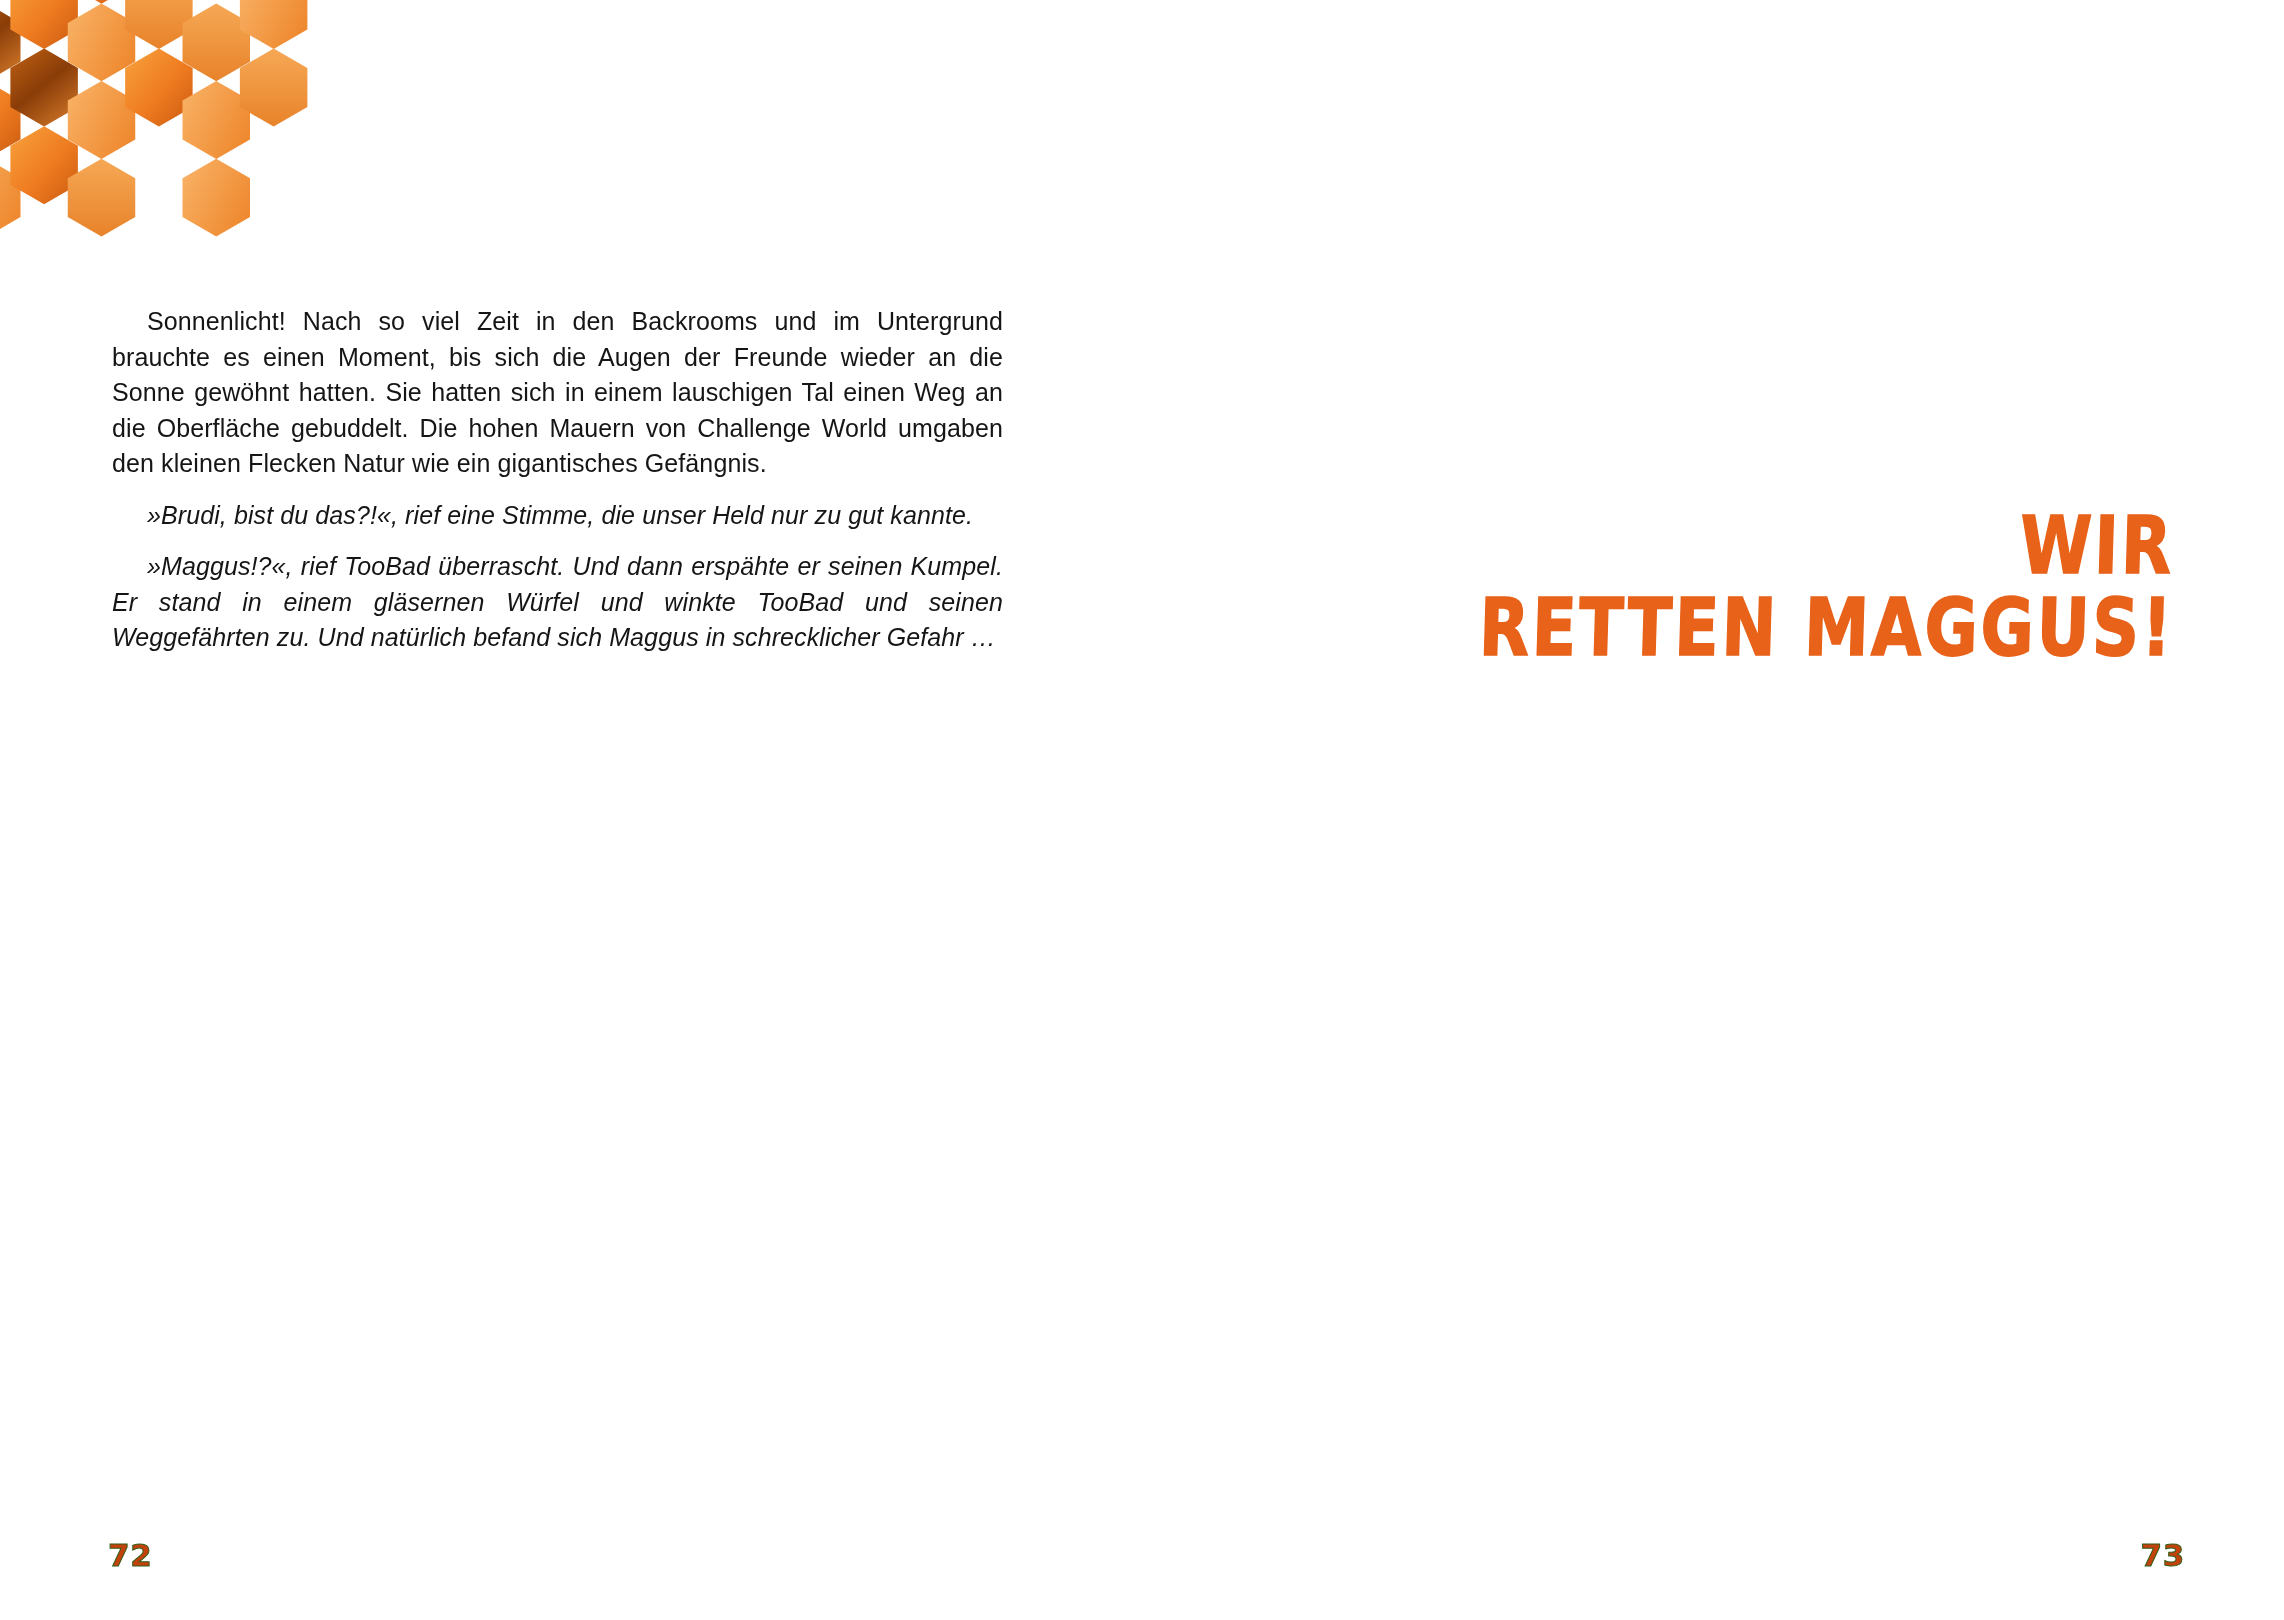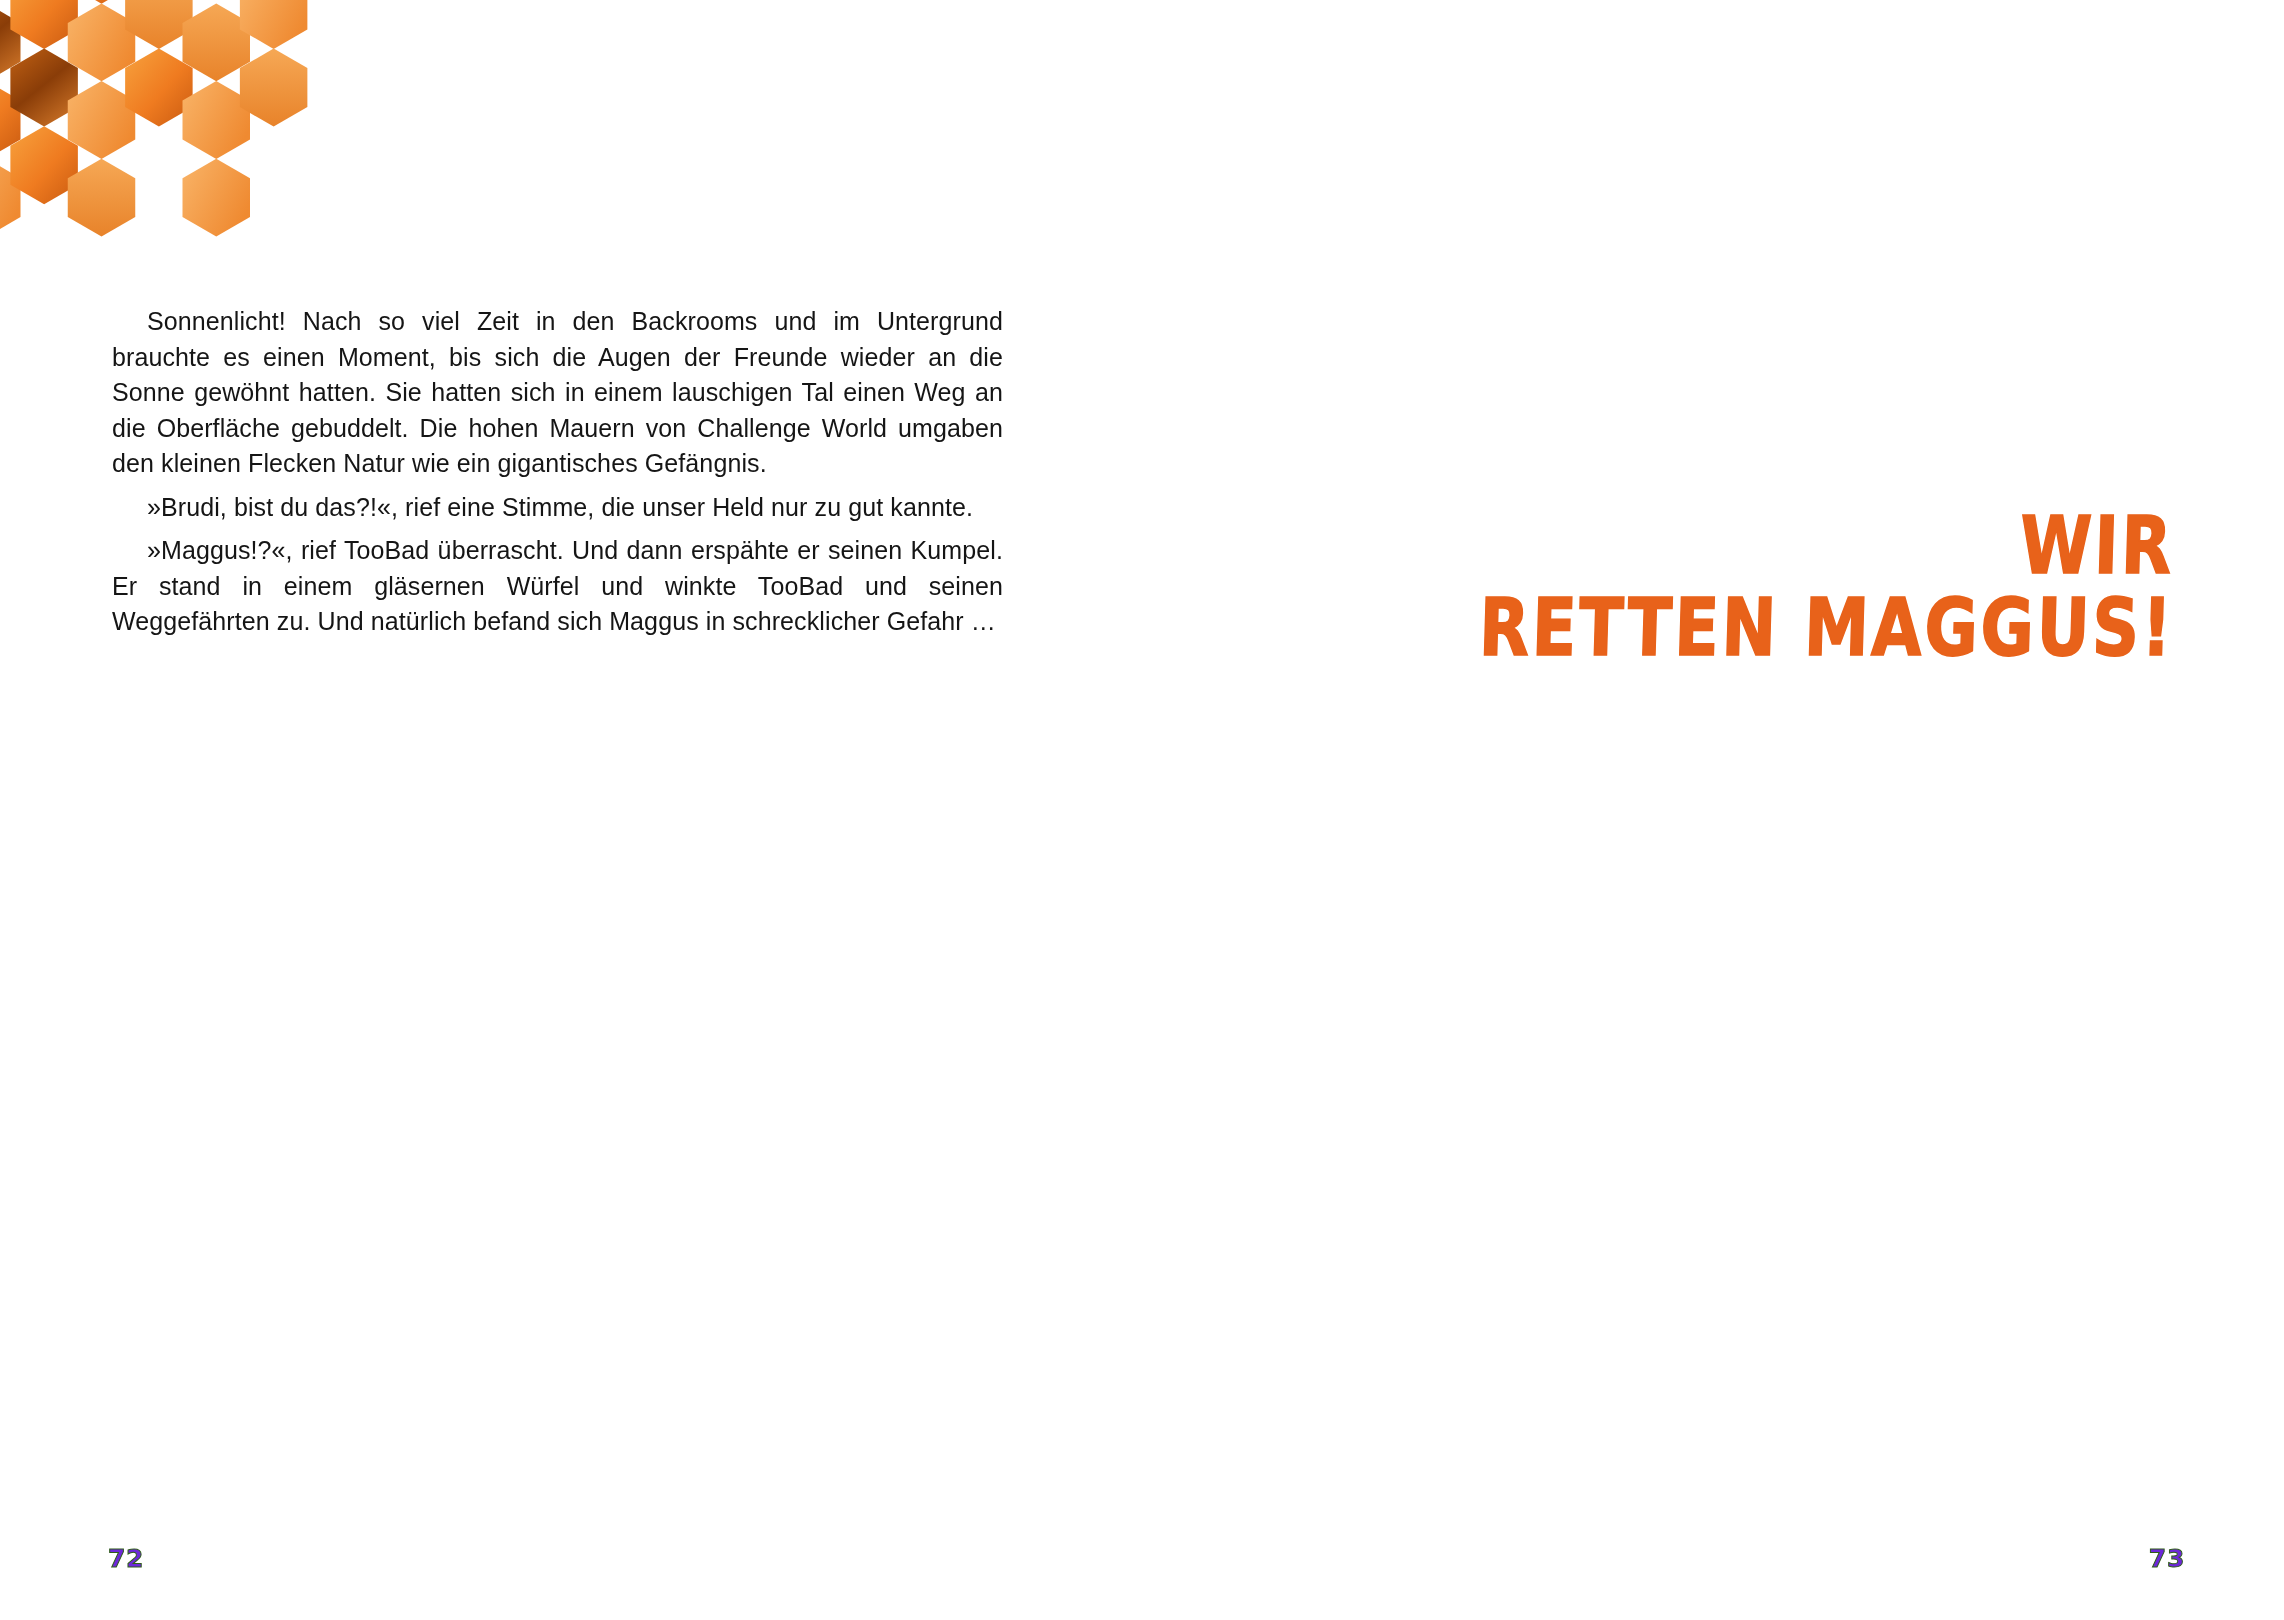--- a/index.html
+++ b/index.html
@@ -51,21 +51,22 @@
     line-height: 1.42;
     text-align: justify;
     text-justify: inter-word;
     letter-spacing: 0.1px;
     color: #151515;
   }
   .para.indent {
     text-indent: 35px;
   }
   .para + .para {
-    margin-top: 8px;
+    margin-top: 16px;
+    font-style: italic;
   }
 
   
   .chapter-title {
     position: absolute;
     right: 111px;
     top: 520px;
     text-align: right;
     color: #e8621a;
     font-family: "DejaVu Sans", sans-serif;
@@ -90,23 +91,23 @@
     transform: scaleY(1.22) skewX(-2deg);
     transform-origin: right bottom;
   }
 
   
   .folio {
     position: absolute;
     bottom: 47px;
     font-family: "DejaVu Sans", sans-serif;
     font-weight: 800;
-    font-size: 25px;
+    font-size: 31px;
     letter-spacing: 0.7px;
-    color: #6d28d9;
+    color: #c2410c;
     -webkit-text-stroke: 1px #2f5e18;
   }
   .folio-left { left: 108px; }
   .folio-right { right: 99px; }
 </style>
 </head>
 <body>
 
 <div class="spread">
 

